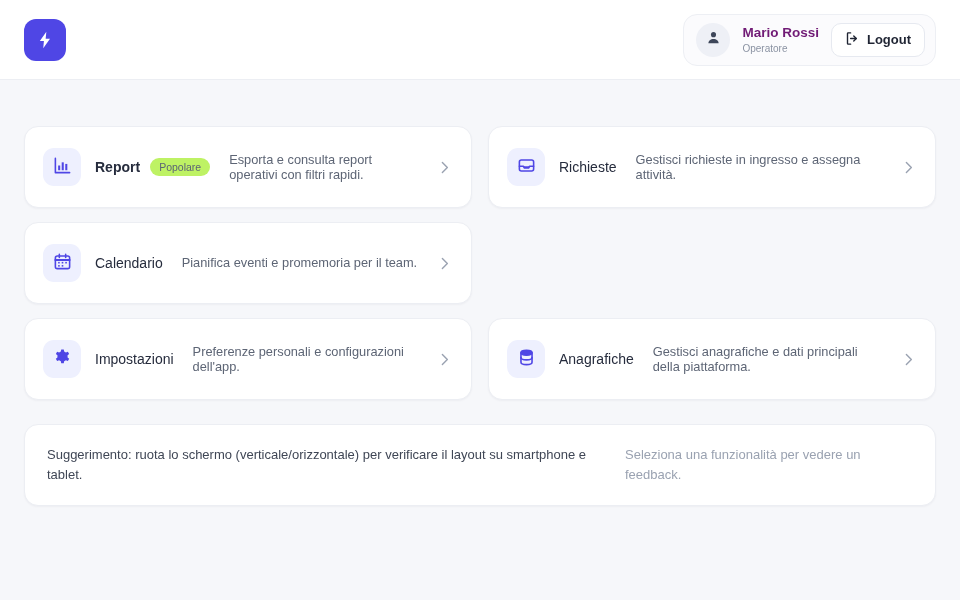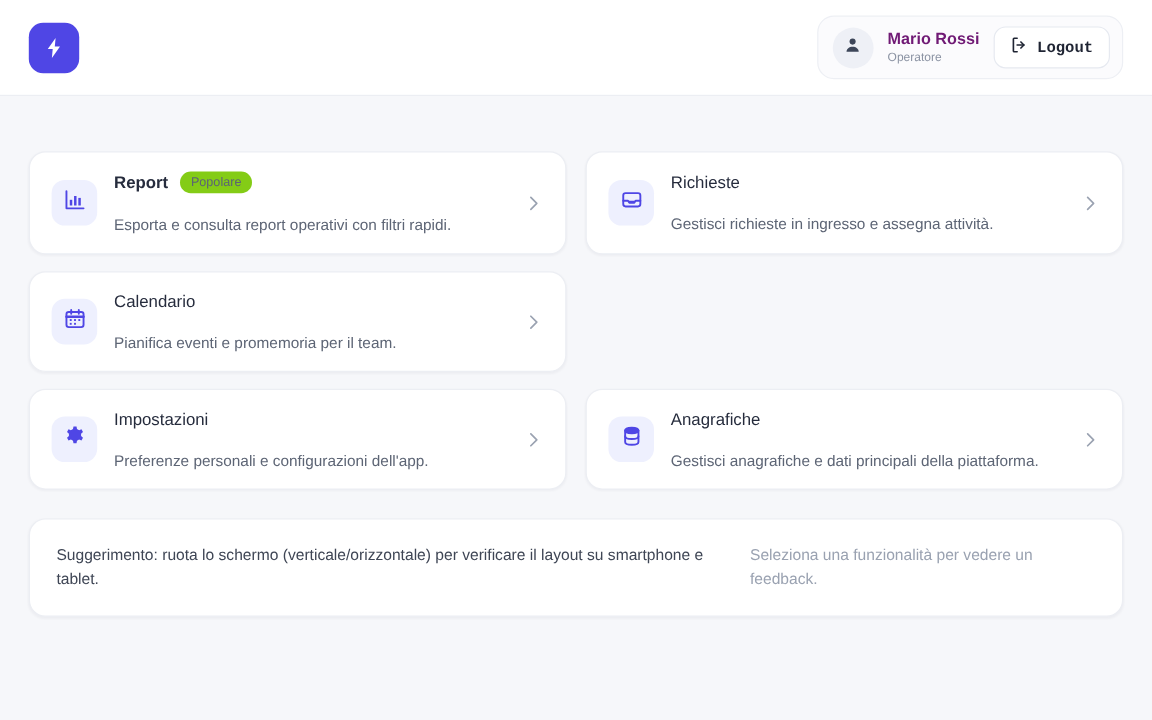--- a/index.html
+++ b/index.html
@@ -41,21 +41,21 @@
     display: flex; align-items: center; justify-content: center;
   }
   .user-meta { display: flex; flex-direction: column; gap: 2px; line-height: 1.15; }
   .user-name { font-size: 13.5px; font-weight: 700; color: #701a75; }
   .user-role { font-size: 10px; color: #8b93a3; }
   .logout-btn {
     display: flex; align-items: center; gap: 7px;
     background: #ffffff; border: 1px solid #e6e9f0;
     border-radius: 10px; padding: 7px 13px;
     font-size: 13px; font-weight: 600; color: #1f2433;
-    cursor: pointer; font-family: Liberation Mono, monospace;
+    cursor: pointer; font-family: Liberation Sans, sans-serif;
   }
 
   
   .main {
     padding: 46px 24px 0 24px;
     display: grid;
     grid-template-columns: 1fr 1fr;
     column-gap: 16px; row-gap: 14px;
     align-content: start;
   }
@@ -67,26 +67,26 @@
     padding: 16px 18px;
     display: flex; align-items: center; gap: 14px;
     min-height: 82px;
     cursor: pointer;
   }
   .card-icon {
     width: 38px; height: 38px; flex: 0 0 38px;
     border-radius: 11px; background: #eef0fe;
     display: flex; align-items: center; justify-content: center;
   }
-  .card-body { flex: 1 1 auto; min-width: 0; display: flex; flex-direction: column; gap: 19px; }
+  .card-body { flex: 1 1 auto; min-width: 0; display: flex; flex-direction: row; gap: 19px; }
   .card-titlerow { display: flex; align-items: center; gap: 10px; }
   .card-title { font-size: 14px; color: #262c3d; }
   .card-title.strong { font-weight: 700; }
   .badge {
-    background: #84cc16; color: #5b6475;
+    background: #bef264; color: #5b6475;
     font-size: 10.5px; border-radius: 999px;
     padding: 3px 9px; white-space: nowrap;
   }
   .card-desc { font-size: 12.8px; color: #5d6575; }
   .chev { flex: 0 0 auto; display: flex; align-items: center; color: #9aa2b1; }
 
   .card.span-full { grid-column: 1 / 2; }
 
   
   .hint {

